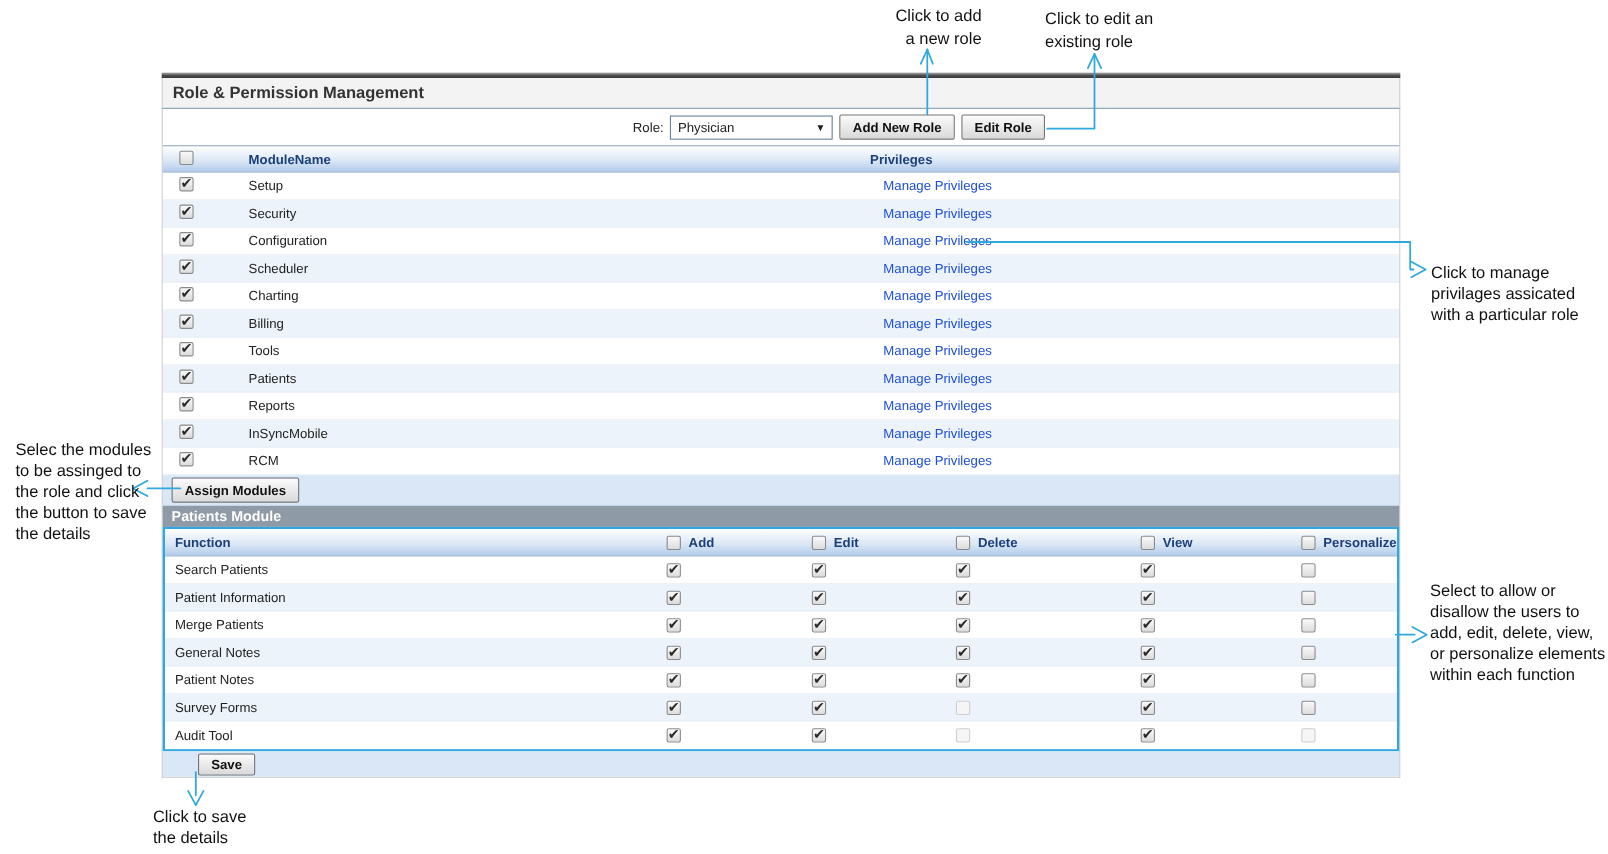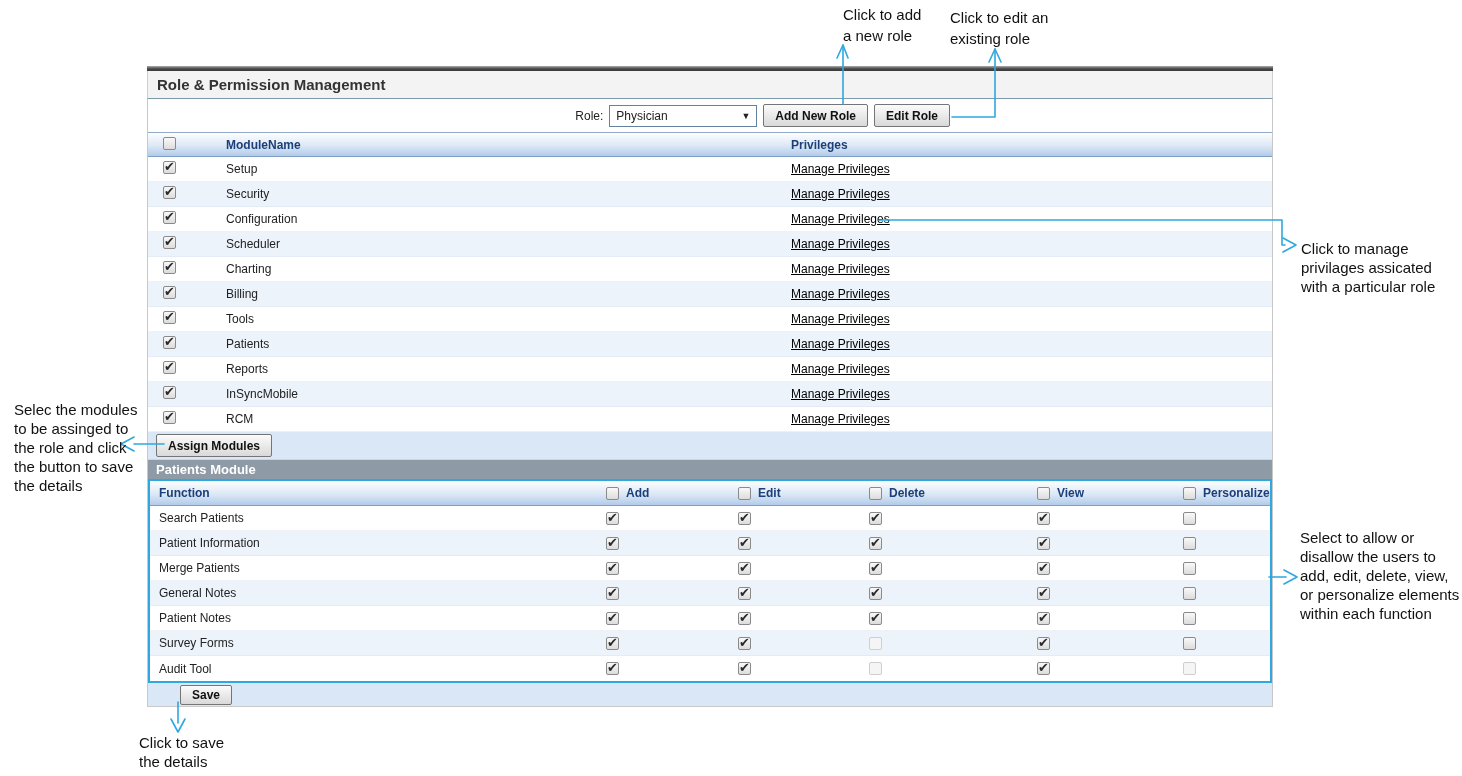--- a/index.html
+++ b/index.html
@@ -22,21 +22,21 @@
   .thead { display:flex; align-items:center; height:25px; font-weight:bold; font-size:12px; color:#1b3f7a;
            background:linear-gradient(180deg,#fefefe 0%,#dce8f6 55%,#b2cbea 100%);
            border-top:1px solid #93abcb; border-bottom:1px solid #7f9fc6; }
   .row { display:flex; align-items:center; height:25px; font-size:12px; color:#222; background:#fff; border-bottom:1px solid #eef2f7; }
   .row.alt { background:#edf3fb; border-bottom:1px solid #e3ebf6; }
 
   .c-cb   { width:62px;  padding-left:15px; }
   .c-name { width:581px; padding-left:16px; }
   .c-priv { flex:1; }
 
-  .mplink { color:#000000; text-decoration:underline; cursor:pointer; }
+  .mplink { color:#1d4ed8; cursor:pointer;margin-left:12px; }
 
   .band { height:28px; background:#d9e7f7; display:flex; align-items:center; border-bottom:1px solid #c7d6e8; }
   .section-bar { height:19px; background:#8e9aa6; color:#fff; font-weight:bold; font-size:13px; display:flex; align-items:center; padding-left:8px; }
 
   .fn-wrap { border:2px solid #2ea8de; }
   .f-name { width:448px; padding-left:9px; }
   .f-col  { display:flex; align-items:center; gap:7px; padding-left:8px; }
   .f-add { width:132px; } .f-edit { width:131px; } .f-del { width:168px;align-items:center; } .f-view { width:146px;text-align:right; } .f-pers { flex:1; }
 
   .save-band { height:23px; background:#d9e7f7; display:flex; align-items:center;padding-left:21px; }
@@ -319,21 +319,21 @@
   <g>
     <polyline points="1269,577 1286,577"></polyline>
     <polyline points="1284,570 1297,577 1284,584"></polyline>
   </g>
   <g>
     <polyline points="178,702 178,723"></polyline>
     <polyline points="171,719 178,732 185,719"></polyline>
   </g>
 </svg>
 
-<div class="note" id="note-add-role" style="left:843px; top:4px;">
+<div class="note" id="note-add-role" style="left:814px; top:4px;text-align:right;">
   <div>Click to add</div>
   <div>a new role</div>
 </div>
 
 <div class="note" id="note-edit-role" style="left:950px; top:7px;">
   <div>Click to edit an</div>
   <div>existing role</div>
 </div>
 
 <div class="note" id="note-assign-modules" style="left:14px; top:400px;">

